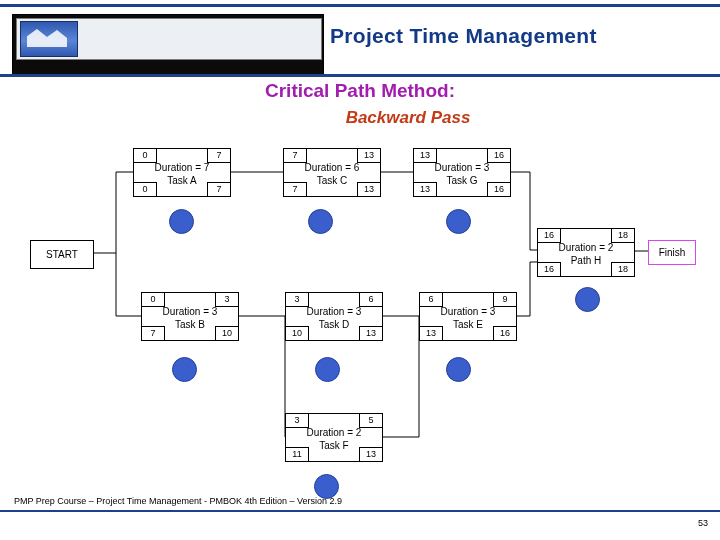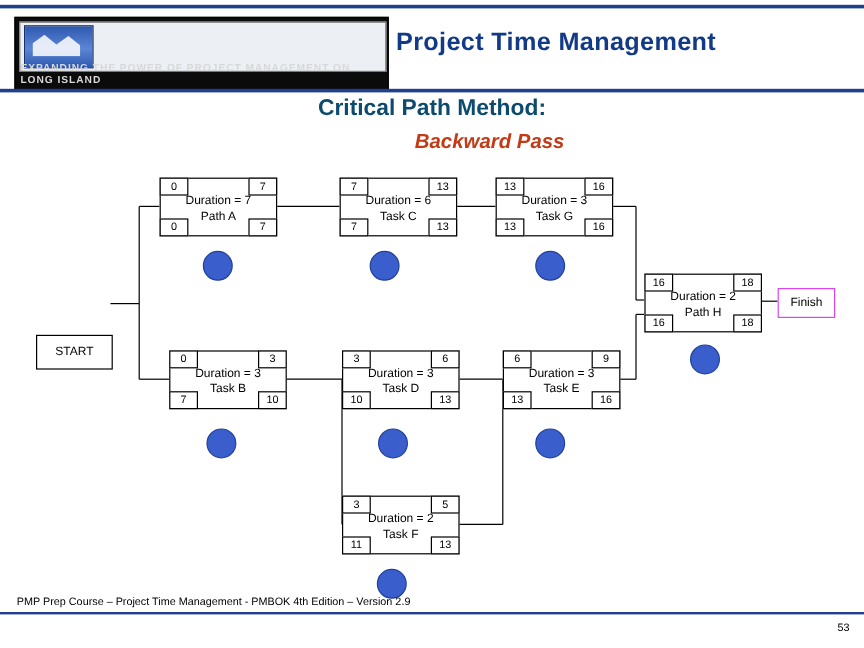--- a/index.html
+++ b/index.html
@@ -51,21 +51,21 @@
     position:absolute;left:330px;top:24px;width:386px;
     font-size:21px;font-weight:bold;color:#123a86;
     letter-spacing:.3px;
   }
   .head-rule{
     position:absolute;left:0;top:74px;width:720px;height:3px;background:#1f3f8f;
   }
   
   .subtitle{
     position:absolute;left:0;top:80px;width:720px;text-align:center;
-    font-size:19px;font-weight:bold;color:#0c4a6e;
+    font-size:19px;font-weight:bold;color:#a21caf;
   }
   .subtitle2{
     position:absolute;left:0;top:108px;width:720px;text-align:center;
     font-size:17px;font-weight:bold;font-style:italic;color:#c23a16;padding-left:48px;
   }
   
   .canvas{position:absolute;left:0;top:0;width:720px;height:540px;}
   svg.lines{position:absolute;left:0;top:0;width:720px;height:540px;}
   .node{
     position:absolute;width:96px;height:47px;
@@ -114,21 +114,20 @@
 </style>
 </head>
 <body>
 
 <div class="top-rule"></div>
 
 <div class="logo">
   <div class="logo-inner">
     <div class="logo-flag"></div>
   </div>
-  <div class="logo-tag">EXPANDING THE POWER OF PROJECT MANAGEMENT ON LONG ISLAND</div>
 </div>
 
 <div class="page-title">Project Time Management</div>
 <div class="head-rule"></div>
 
 <div class="subtitle">Critical Path Method:</div>
 <div class="subtitle2">Backward Pass</div>
 
 <div class="canvas">
 
@@ -162,21 +161,21 @@
     <line x1="381" y1="437" x2="419" y2="437" stroke="#000" stroke-width="1"></line>
     <line x1="419" y1="437" x2="419" y2="316" stroke="#000" stroke-width="1"></line>
 
     <line x1="633" y1="251" x2="648" y2="251" stroke="#000" stroke-width="1"></line>
   </svg>
 
   <div class="node" style="left:133px;top:148px;">
     <div class="tl">0</div>
     <div class="tr">7</div>
     <div class="dur">Duration = 7</div>
-    <div class="task">Path A</div>
+    <div class="task">Task A</div>
     <div class="bl">0</div>
     <div class="br">7</div>
   </div>
 
   <div class="node" style="left:283px;top:148px;">
     <div class="tl">7</div>
     <div class="tr">13</div>
     <div class="dur">Duration = 6</div>
     <div class="task">Task C</div>
     <div class="bl">7</div>
@@ -230,21 +229,21 @@
 
   <div class="node" style="left:285px;top:413px;">
     <div class="tl">3</div>
     <div class="tr">5</div>
     <div class="dur">Duration = 2</div>
     <div class="task">Task F</div>
     <div class="bl">11</div>
     <div class="br">13</div>
   </div>
 
-  <div class="start-box" style="left:30px;top:240px;margin-top:39px;">START</div>
+  <div class="start-box" style="left:30px;top:240px;">START</div>
   <div class="finish-box" style="left:648px;top:240px;">Finish</div>
 
   <div class="dot" style="left:169px;top:209px;"></div>
   <div class="dot" style="left:308px;top:209px;"></div>
   <div class="dot" style="left:446px;top:209px;"></div>
   <div class="dot" style="left:575px;top:287px;"></div>
   <div class="dot" style="left:172px;top:357px;"></div>
   <div class="dot" style="left:315px;top:357px;"></div>
   <div class="dot" style="left:446px;top:357px;"></div>
   <div class="dot" style="left:314px;top:474px;"></div>

